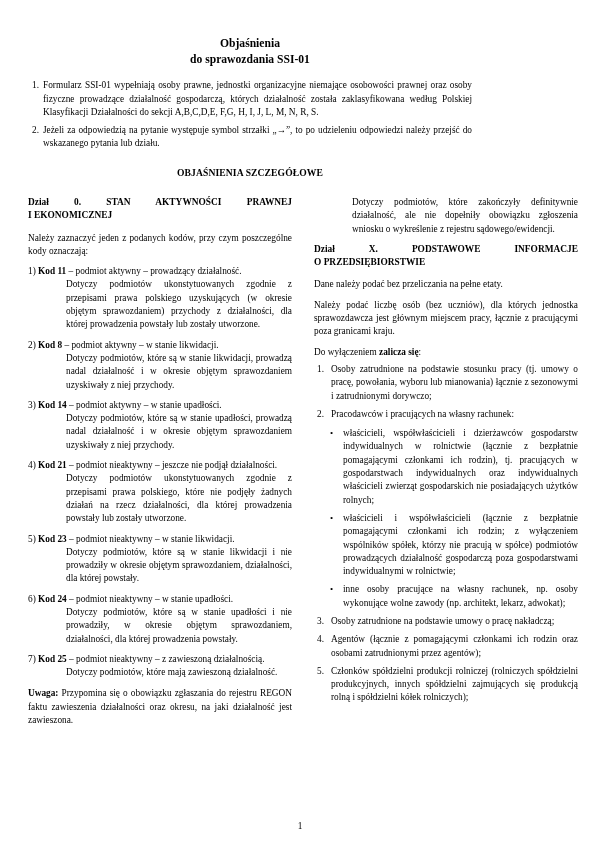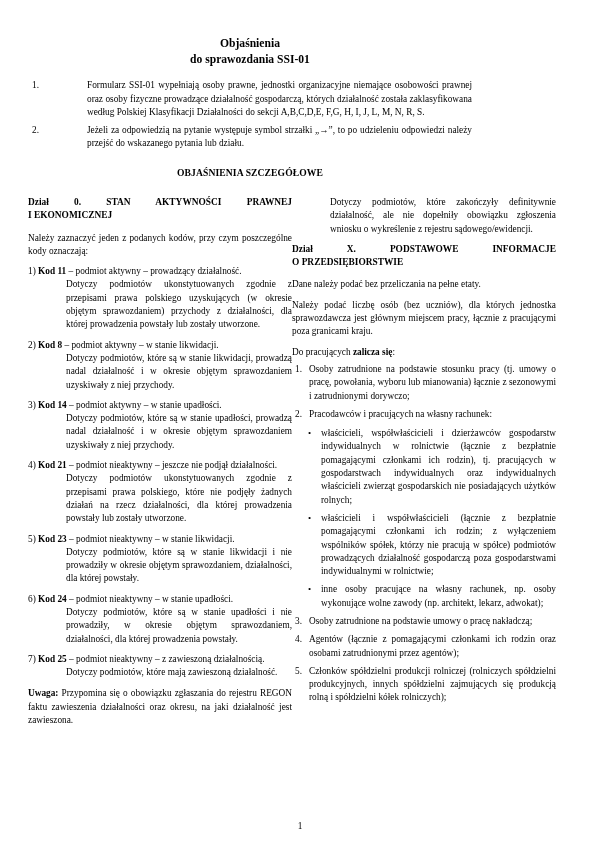--- a/index.html
+++ b/index.html
@@ -49,37 +49,37 @@
     width: 15px;
     flex: 0 0 15px;
     text-align: left;
     padding-left: 4px;
     box-sizing: border-box;
   }
   .intro-text {
     flex: 1 1 auto;
     text-align: justify;
     text-justify: inter-word;
-    margin-left: 44px;
   }
 
   
   .section-center {
     text-align: center;
     font-weight: bold;
     font-size: 9.6px;
     margin-top: 16px;
     margin-bottom: 0;
     letter-spacing: 0.1px;
   }
 
   
   .columns {
     display: flex;
     margin-top: 18px;
+    gap: 22px;
   }
   .col {
     width: 264px;
     flex: 0 0 264px;
     font-size: 9.3px;
     line-height: 13.3px;
   }
 
   h2.dzial {
     font-size: 9.4px;
@@ -300,21 +300,21 @@
       <h2 class="dzial">
         <span class="stretch">Dział    X.    PODSTAWOWE    INFORMACJE</span>
         <span>O PRZEDSIĘBIORSTWIE</span>
       </h2>
 
 
       <p class="para">Dane należy podać bez przeliczania na pełne etaty.</p>
       <p class="para">Należy podać liczbę osób (bez uczniów), dla których jednostka sprawozdawcza jest głównym miejscem pracy, łącznie z pracującymi poza granicami kraju.</p>
 
       <p class="para tight">
-        <span>Do pracujących </span><b>zalicza się</b><span>:</span>
+        <span>Do wyłączeniem </span><b>zalicza się</b><span>:</span>
       </p>
 
       <ol class="decimal">
 
         <li>
           <span class="num">1.</span>
           <span class="body">Osoby zatrudnione na podstawie stosunku pracy (tj. umowy o pracę, powołania, wyboru lub mianowania) łącznie z sezonowymi i zatrudnionymi dorywczo;</span>
         </li>
 
         <li>

